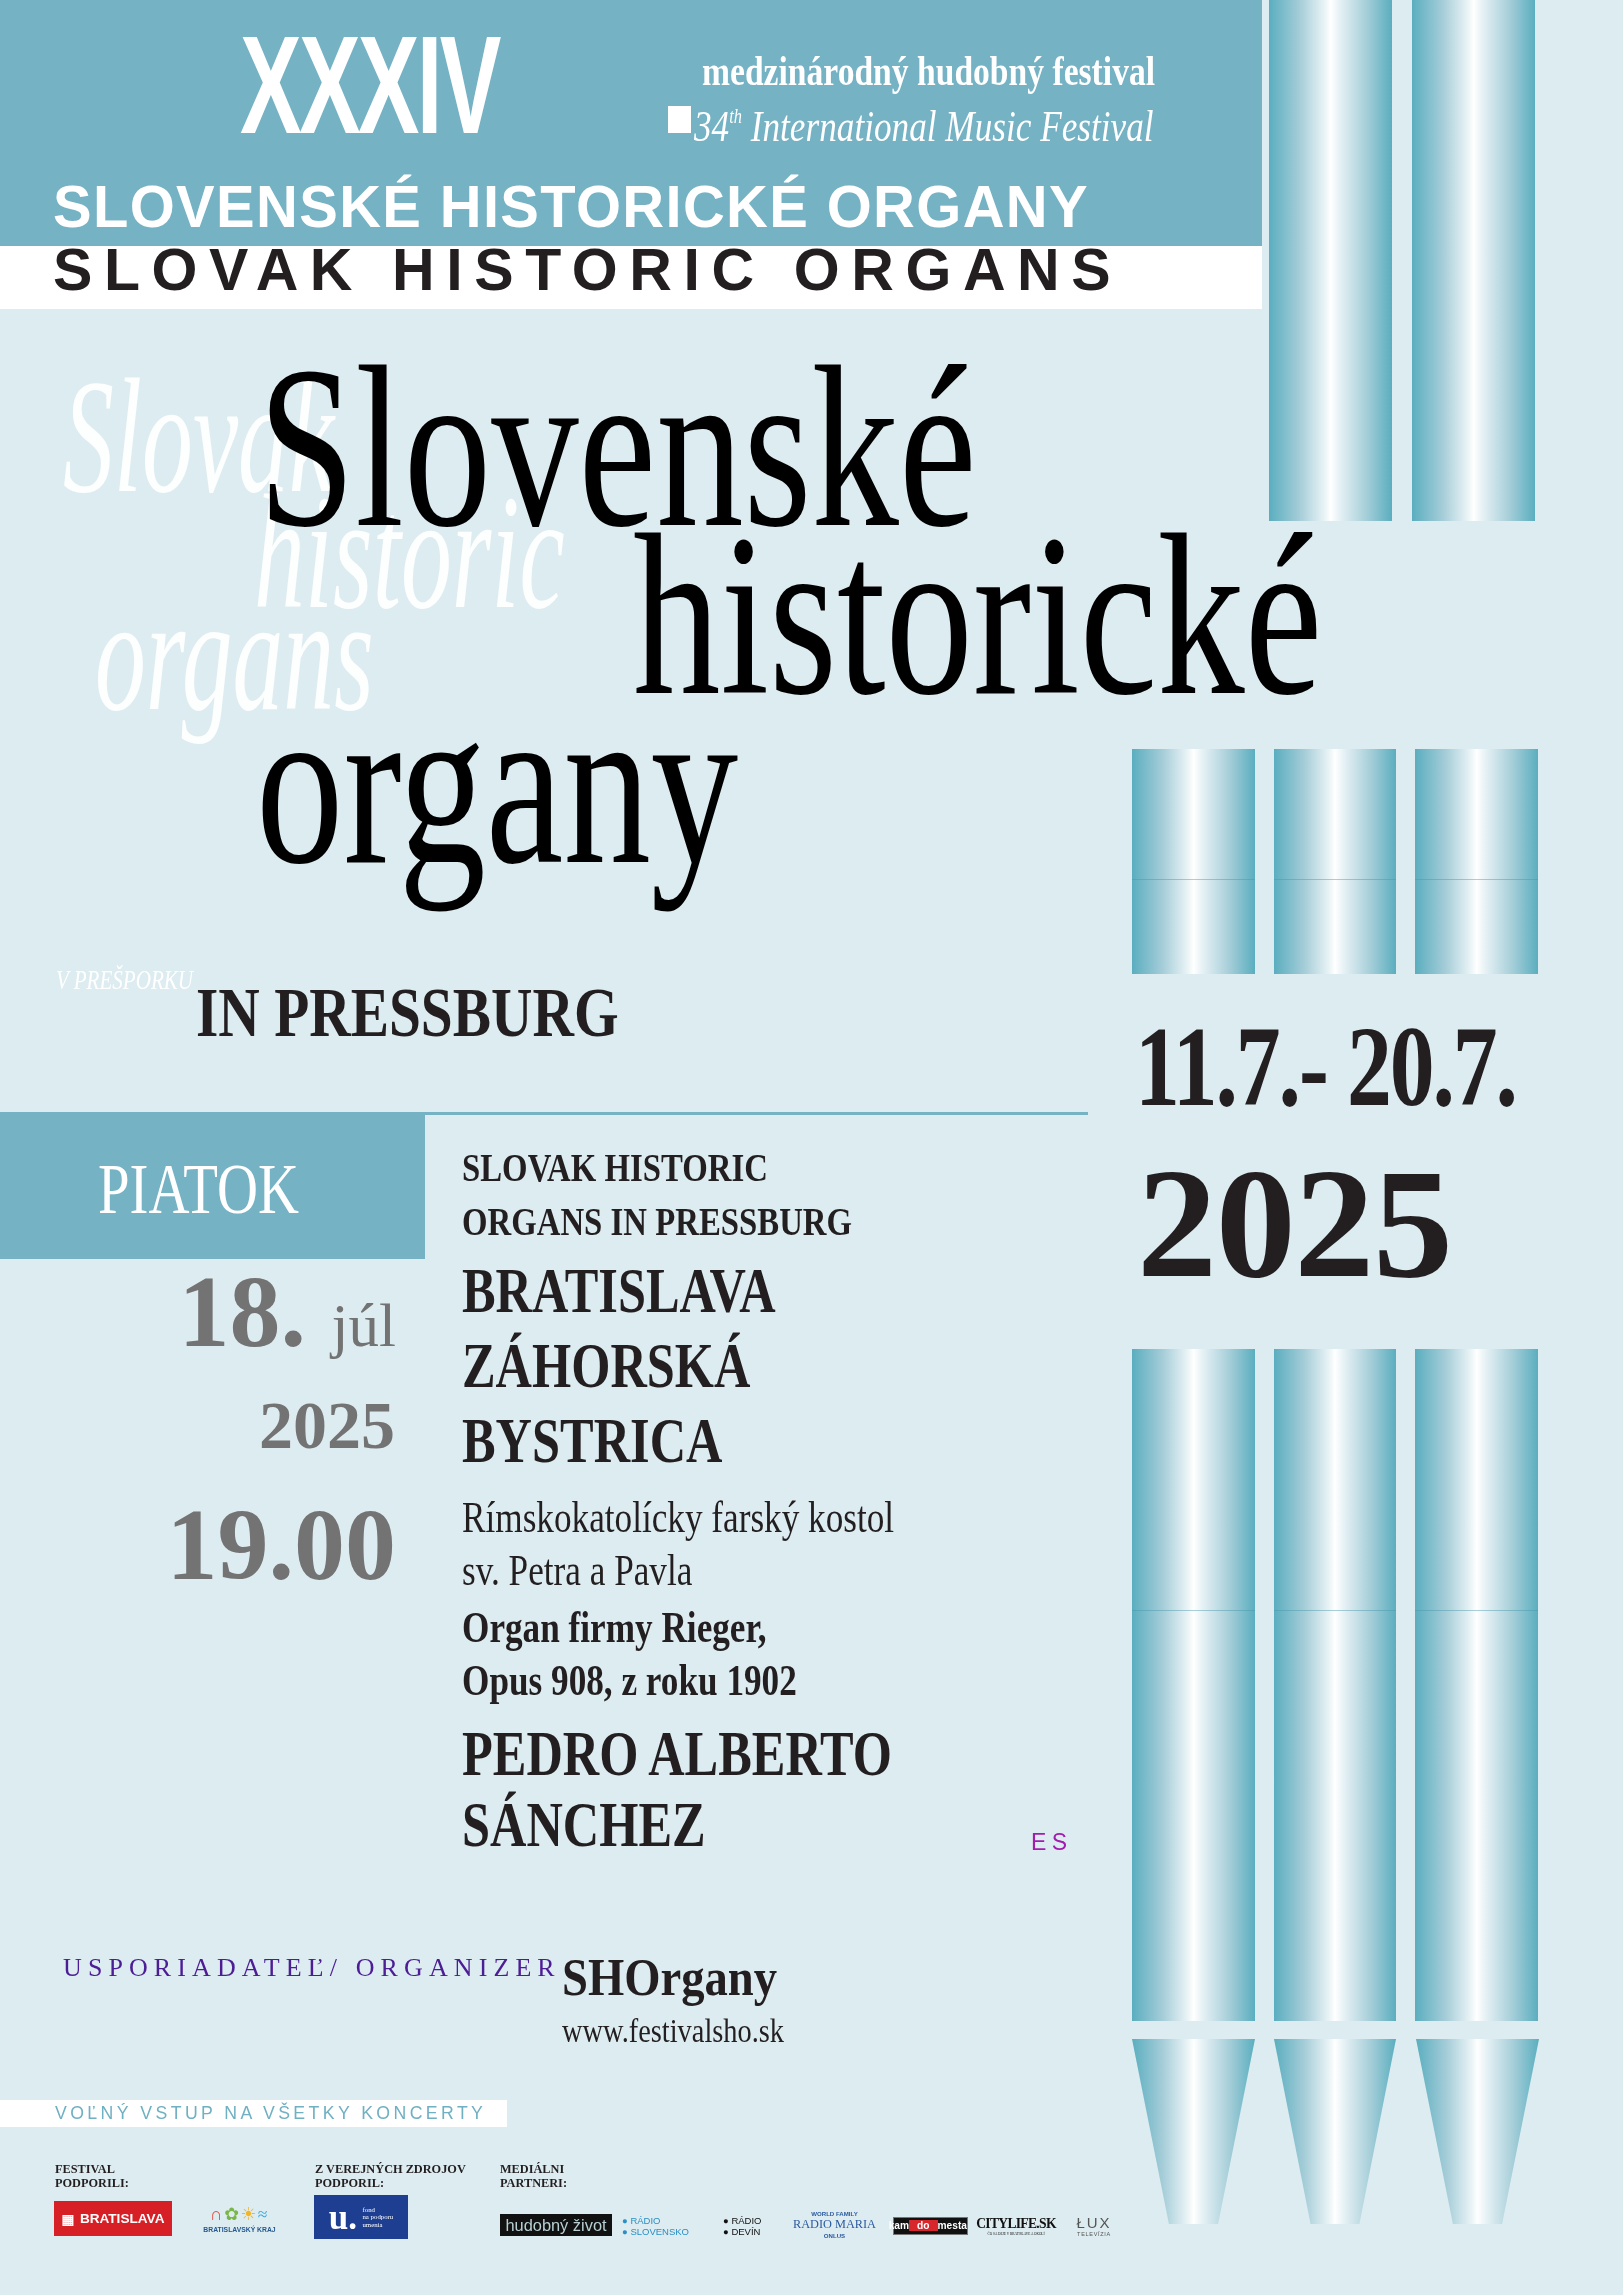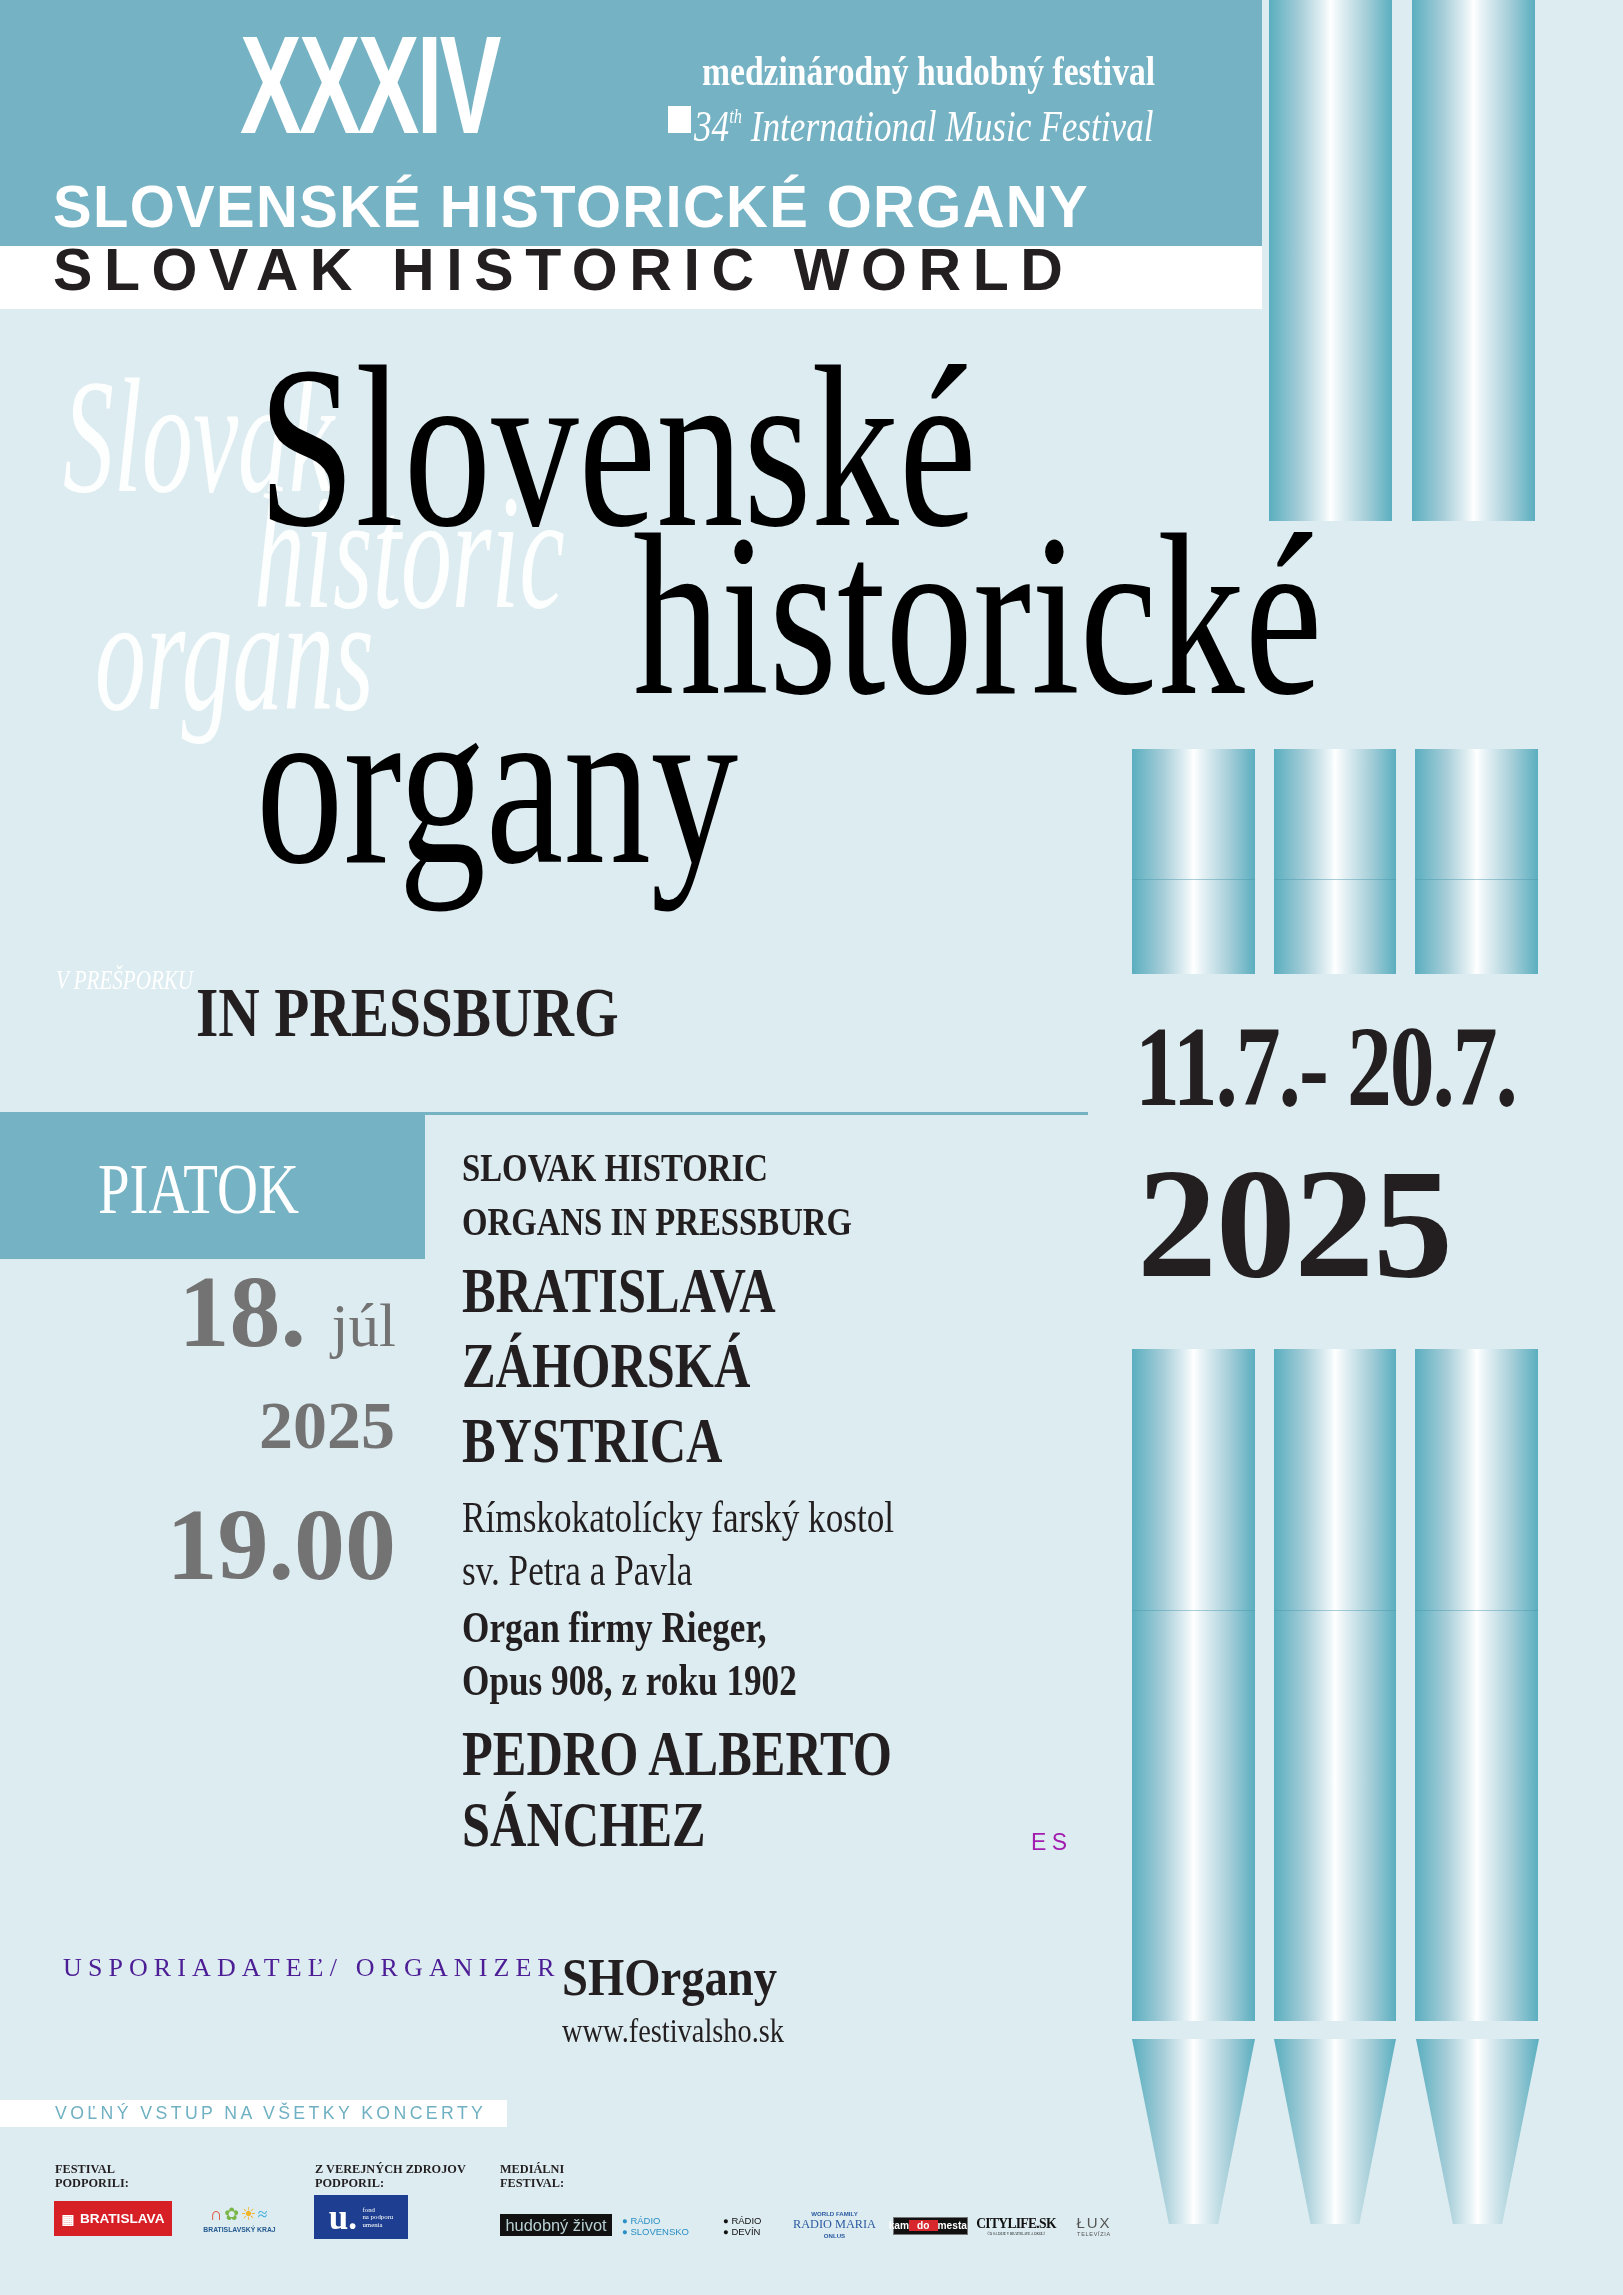--- a/index.html
+++ b/index.html
@@ -163,21 +163,21 @@
 <body>
 
 <div class="hdr-blue"></div>
 <div class="hdr-white"></div>
 
 <div class="abs roman">XXXIV</div>
 <div class="roman-dot"></div>
 <div class="abs fest-sk">medzinárodný hudobný festival</div>
 <div class="abs fest-en"><span>34</span><sup>th</sup><span> International Music Festival</span></div>
 <div class="abs hdr-sk">SLOVENSKÉ HISTORICKÉ ORGANY</div>
-<div class="abs hdr-en">SLOVAK HISTORIC WORLD</div>
+<div class="abs hdr-en">SLOVAK HISTORIC ORGANS</div>
 
 <div>
 
   <div class="pipe" style="left:1269px;top:0;width:123px;height:521px;"></div>
   <div class="pipe" style="left:1412px;top:0;width:123px;height:521px;"></div>
 
   <div class="pipe" style="left:1132px;top:749px;width:123px;height:225px;">
       <div class="seam" style="top:130px"></div>
     </div>
   <div class="pipe" style="left:1274px;top:749px;width:122px;height:225px;">
@@ -257,21 +257,21 @@
 <div class="abs sp-label" style="left:55px;top:2163px;">
   <div>FESTIVAL</div>
   <div>PODPORILI:</div>
 </div>
 <div class="abs sp-label" style="left:315px;top:2163px;">
   <div>Z VEREJNÝCH ZDROJOV</div>
   <div>PODPORIL:</div>
 </div>
 <div class="abs sp-label" style="left:500px;top:2163px;">
   <div>MEDIÁLNI</div>
-  <div>FESTIVAL:</div>
+  <div>PARTNERI:</div>
 </div>
 
 <div class="logo logo-ba">
   <span>▦</span>
   <span>BRATISLAVA</span>
 </div>
 <div class="logo logo-bsk">
   <div class="marks"><span style="color:#e0523c">∩</span><span style="color:#7ab648">✿</span><span style="color:#f3b428">☀</span><span style="color:#33a9d9">≈</span></div>
   <div class="txt">BRATISLAVSKÝ KRAJ</div>
 </div>

